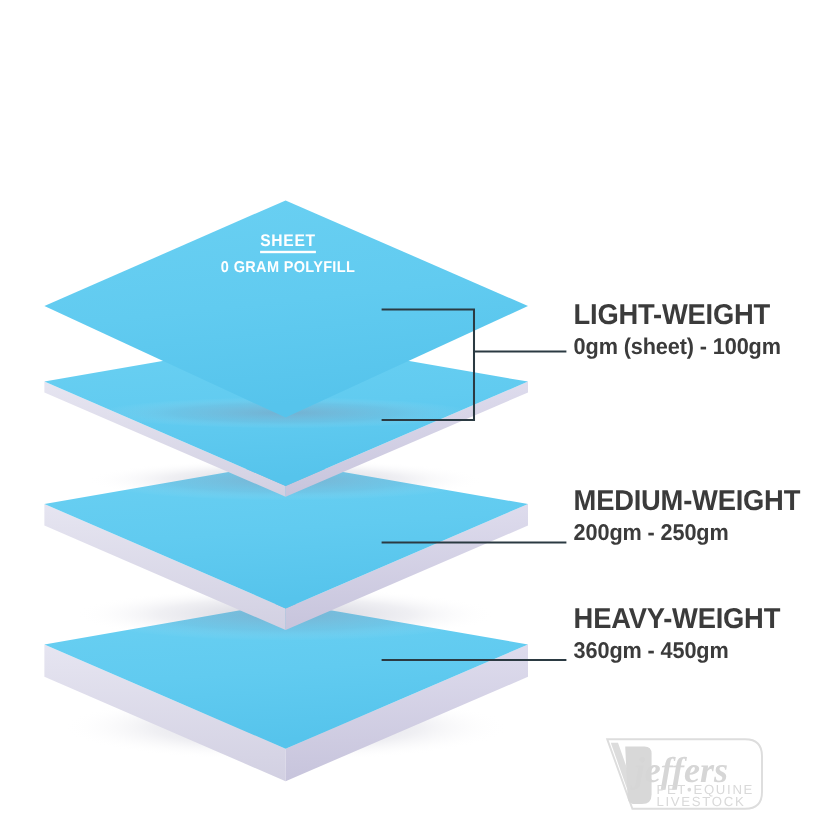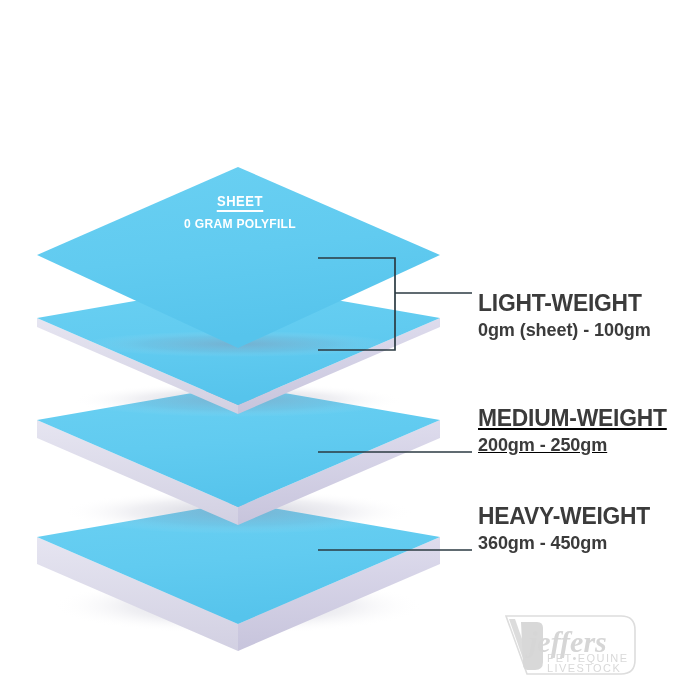--- a/index.html
+++ b/index.html
@@ -124,22 +124,22 @@
     font-family: "Liberation Sans Narrow", "Liberation Sans", sans-serif;
     font-weight: 700;
     font-size: 19px;
     line-height: 22px;
     letter-spacing: -0.1px;
     color: #3b3b3b;
     transform: scaleX(0.95);
     transform-origin: 0 50%;
     white-space: nowrap;
   }
-  #callout-light  { top: 250px; margin-top: 40px; }
-  #callout-medium { top: 405px; text-decoration: underline; }
+  #callout-light  { top: 250px; }
+  #callout-medium { top: 405px; }
   #callout-heavy  { top: 503px; }
 
   
   #brand-logo {
     position: absolute;
     left: 503px;
     top: 612px;
     width: 140px;
     height: 66px;
   }

